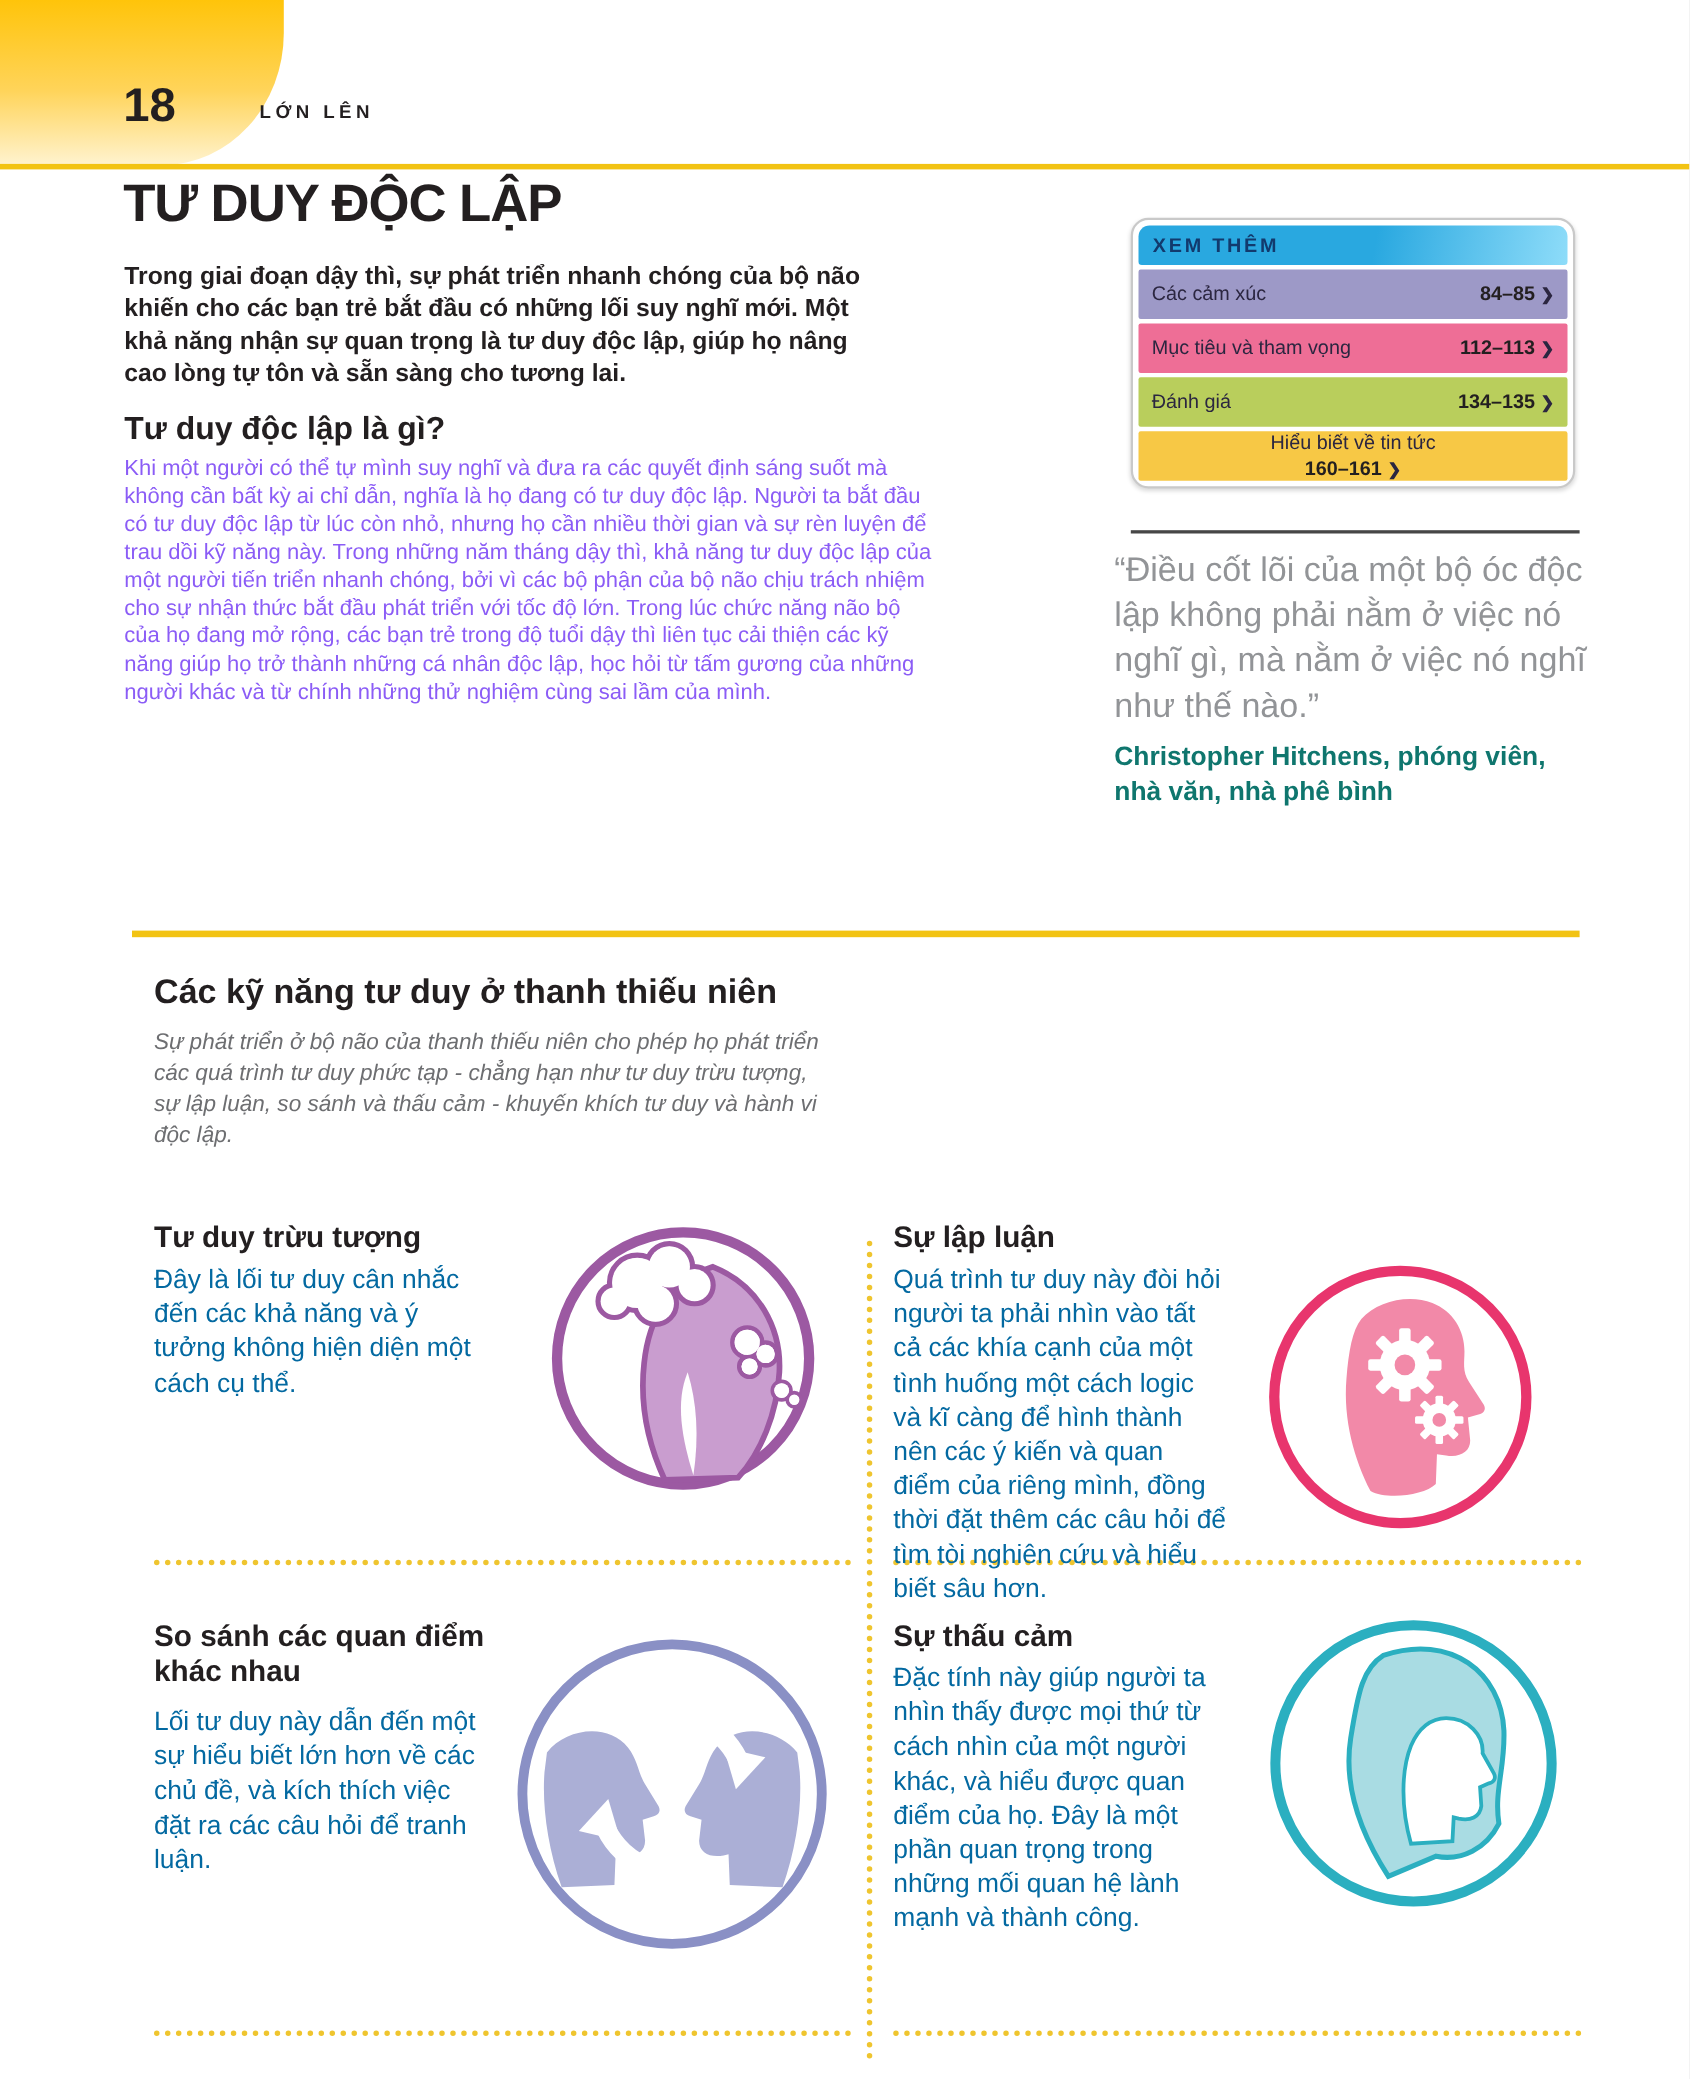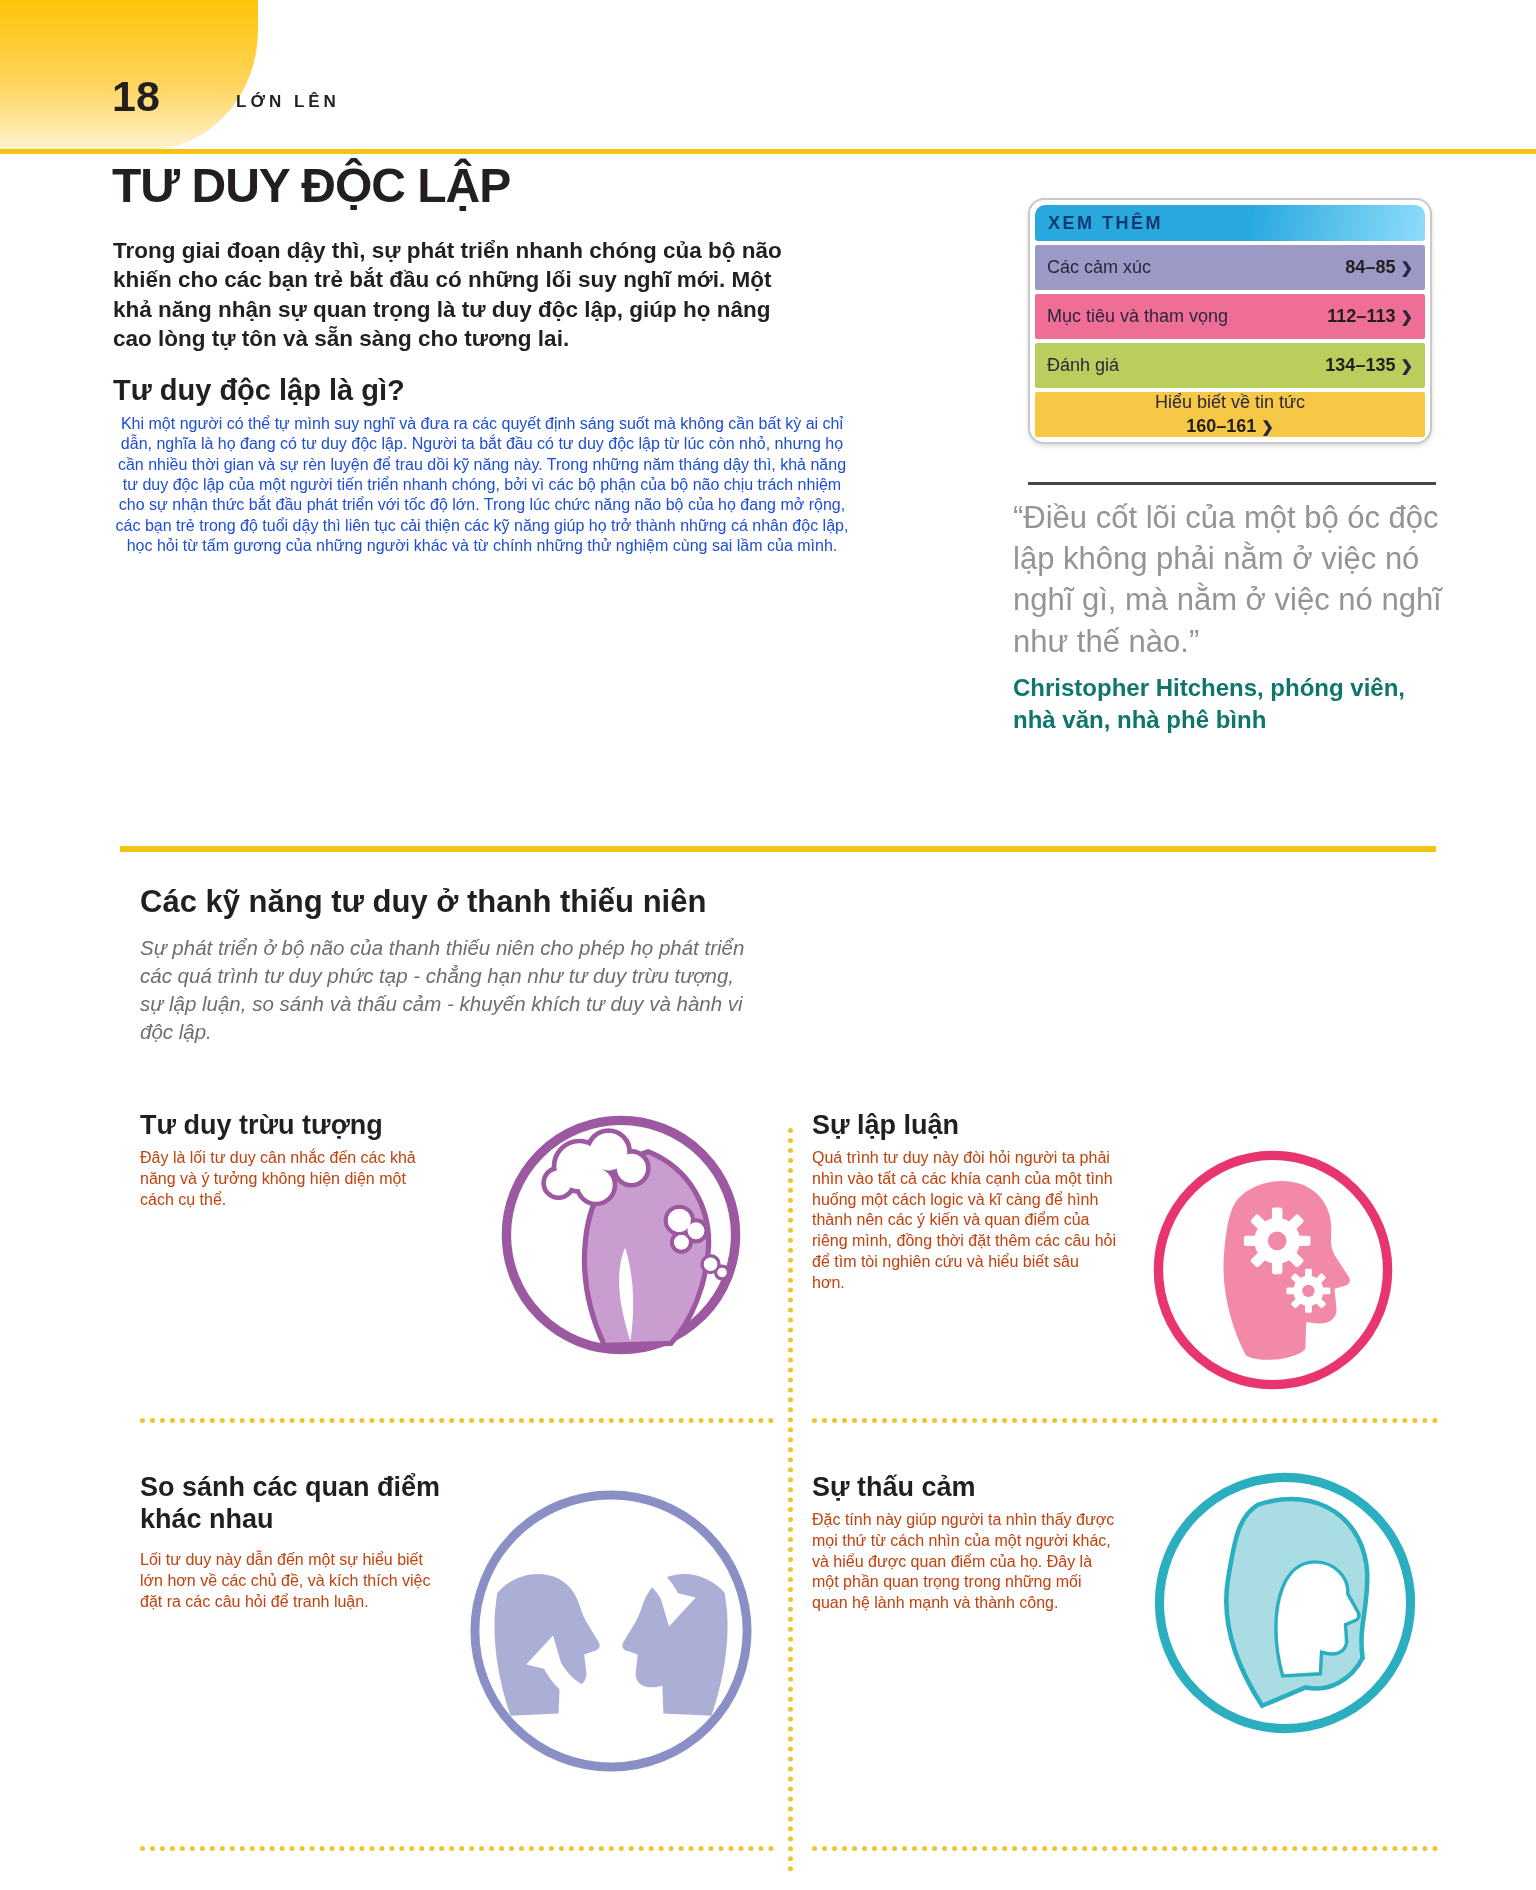--- a/index.html
+++ b/index.html
@@ -17,21 +17,21 @@
     border-bottom-right-radius:110px 120px;
   }
   .page-number { position:absolute; left:112px; top:72px; font-size:43px; font-weight:bold; }
   .section-label { position:absolute; left:236px; top:92px; font-size:17px; font-weight:bold; letter-spacing:4px; }
   .header-rule { position:absolute; left:0; top:149px; width:1536px; height:5px; background:#f2c313; }
 
   
   .article-title { position:absolute; left:112px; top:158px; font-size:48px; font-weight:bold; letter-spacing:-1px; }
   .article-intro { position:absolute; left:113px; top:236px; width:690px; font-size:22.5px; font-weight:bold; line-height:1.3; }
   .whatis-heading { position:absolute; left:113px; top:374px; font-size:29px; font-weight:bold; }
-  .whatis-body { position:absolute; left:113px; top:414px; width:738px; font-size:16px; line-height:1.27; color:#1d4ed8;text-align:center; }
+  .whatis-body { position:absolute; left:113px; top:414px; width:738px; font-size:20px; line-height:1.27; color:#8b5cf6; }
 
   
   .see-also {
     position:absolute; left:1028px; top:198px; width:404px;
     background:#fff; border:2px solid #c9c9c9; border-radius:16px;
     padding:5px; box-shadow:0 2px 4px rgba(0,0,0,.15);
   }
   .see-also-header {
     height:36px; line-height:36px; padding:0 13px;
     border-radius:10px 10px 3px 3px;
@@ -51,21 +51,21 @@
   .pull-quote { position:absolute; left:1013px; top:497px; width:436px; }
   .quote-text { font-size:31px; line-height:1.33; color:#929497; }
   .quote-attribution { margin-top:10px; font-size:24px; font-weight:bold; line-height:1.32; color:#0f766e; }
 
   
   .section-divider { position:absolute; left:120px; top:846px; width:1316px; height:6px; background:#f2c313; }
   .skills-heading { position:absolute; left:140px; top:884px; font-size:31px; font-weight:bold; }
   .skills-intro { position:absolute; left:140px; top:934px; width:608px; font-size:20.5px; line-height:1.36; color:#6d6e71;font-style:italic; }
 
   .skill-title { position:absolute; font-size:27px; font-weight:bold; line-height:1.18; color:#231f20; }
-  .skill-body  { position:absolute; font-size:16px; line-height:1.3; color:#c2410c; }
+  .skill-body  { position:absolute; font-size:24px; line-height:1.3; color:#0369a1; }
   #t1 { left:140px; top:1110px; width:300px; }
   #b1 { left:140px; top:1148px; width:296px; }
   #t2 { left:812px; top:1110px; width:300px; }
   #b2 { left:812px; top:1148px; width:304px; }
   #t3 { left:140px; top:1472px; width:310px; }
   #b3 { left:140px; top:1550px; width:300px; }
   #t4 { left:812px; top:1472px; width:300px; }
   #b4 { left:812px; top:1510px; width:308px; }
 
   .skill-icon { position:absolute; }

